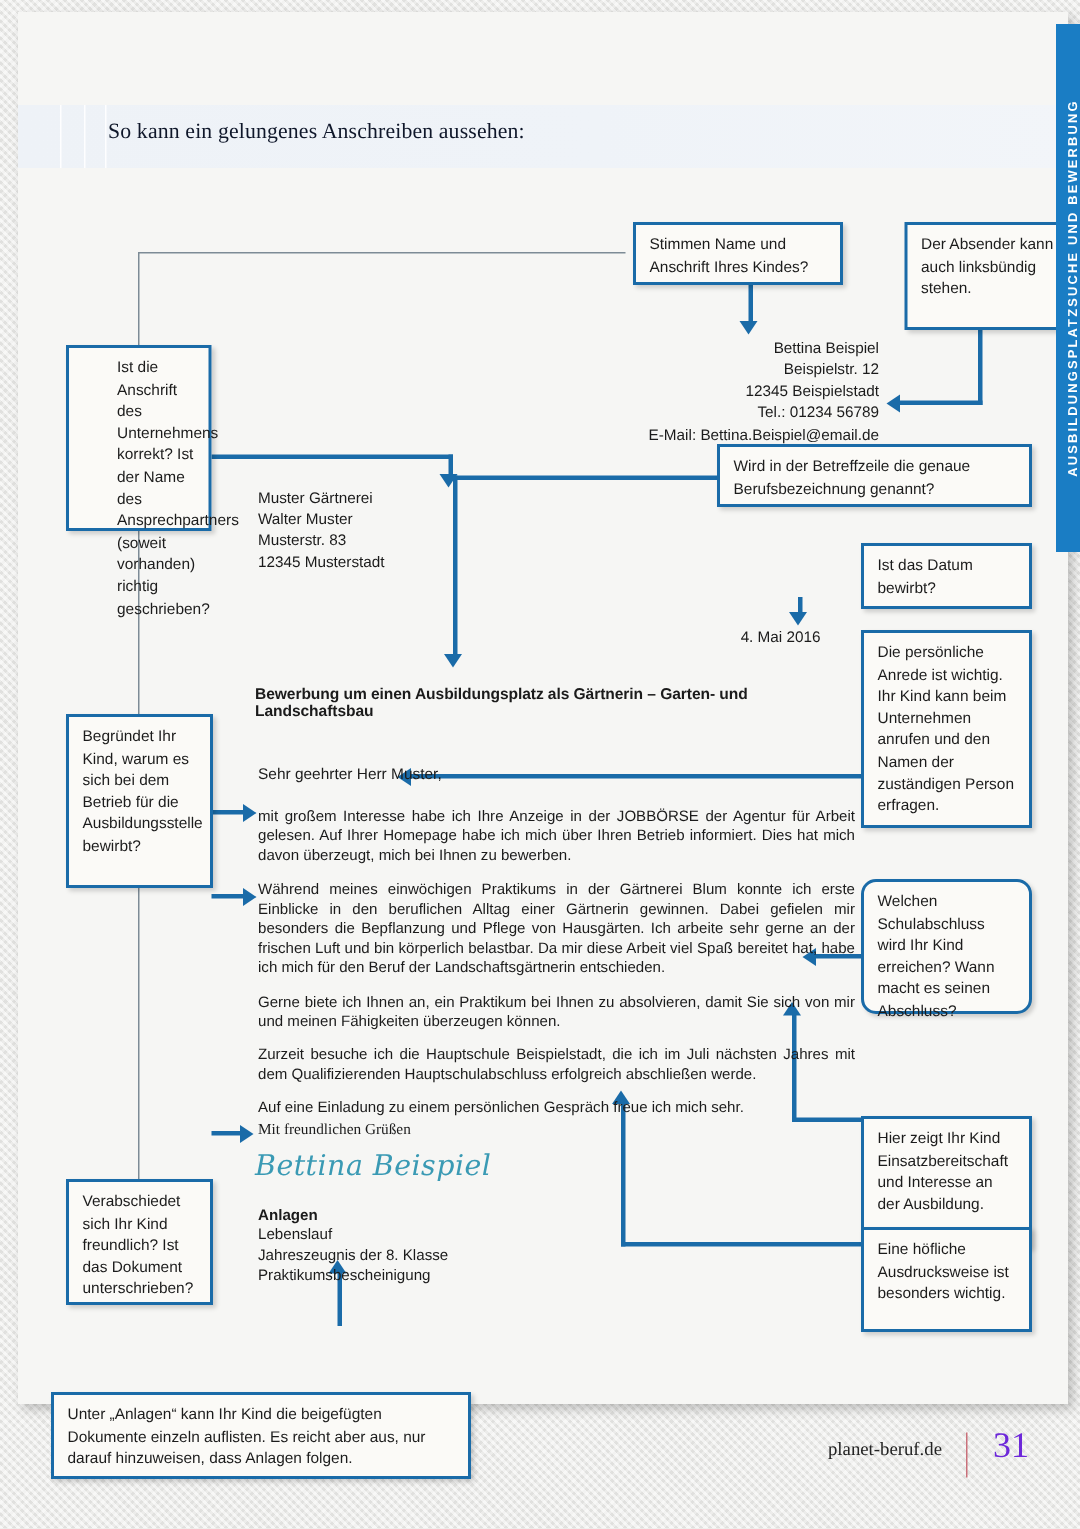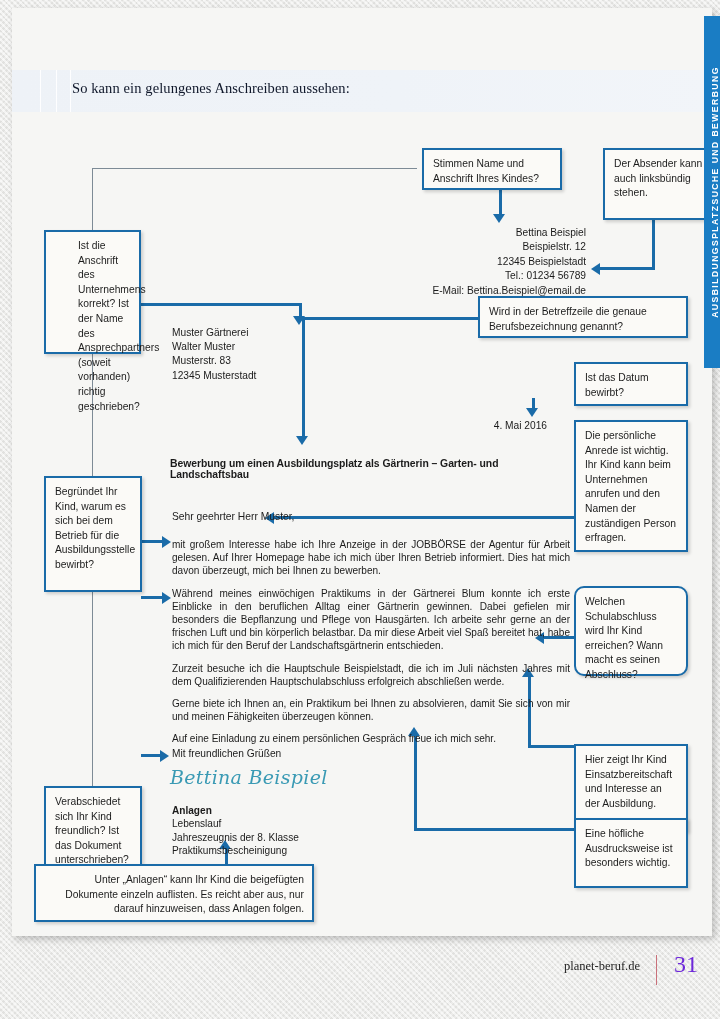--- a/index.html
+++ b/index.html
@@ -72,31 +72,31 @@
   }
   #recipient{left:160px;top:318px;width:220px;font-size:10.2px;line-height:14.2px;}
   #letter-date{left:380px;top:412px;width:155px;text-align:right;font-size:10.2px;}
   #subject{
     left:158px;top:450px;width:400px;
     font-size:10.4px;font-weight:bold;letter-spacing:-.05px;
   }
   #salutation{left:160px;top:503px;font-size:10.3px;}
   #body{left:160px;top:530px;width:398px;}
   #body p{margin:0 0 9px 0;font-size:10.05px;line-height:13.2px;text-align:justify;}
-  #closing{left:160px;top:740px;font-size:10.2px;}
+  #closing{left:160px;top:740px;font-size:10.2px;font-family:Liberation Serif, serif;}
   #signature{
     left:158px;top:758px;
     font-family:"DejaVu Serif",serif;font-style:italic;
     font-size:19px;color:#3a9ab4;letter-spacing:.3px;
   }
   #attach{left:160px;top:796px;width:220px;font-size:10.1px;line-height:13.4px;}
   #attach b{font-size:10.1px;}
   
   #footer{
-    position:absolute;left:12px;top:955px;width:700px;height:40px;
+    position:absolute;left:0;top:955px;width:700px;height:40px;
   }
   #brand{
     position:absolute;right:72px;top:4px;
     font-family:"Liberation Serif",serif;font-size:12.5px;color:#232323;
   }
   #rule{position:absolute;right:55px;top:0px;width:1px;height:30px;background:#c9707a;}
   #pageno{
     position:absolute;right:14px;top:-4px;
     font-family:"Liberation Serif",serif;font-size:24px;color:#6d28d9;
   }
@@ -178,21 +178,21 @@
 
 
   <div class="box" style="left:562px;top:578px;width:114px;height:90px;border-radius:10px;">Welchen Schulabschluss wird Ihr Kind erreichen? Wann macht es seinen Abschluss?</div>
 
   <div class="box" style="left:562px;top:736px;width:114px;height:88px;">Hier zeigt Ihr Kind Einsatzbereitschaft und Interesse an der Ausbildung.</div>
 
   <div class="box" style="left:562px;top:810px;width:114px;height:70px;">Eine höfliche Ausdrucksweise ist besonders wichtig.</div>
 
   <div class="box" style="left:32px;top:778px;width:98px;height:84px;">Verabschiedet sich Ihr Kind freundlich? Ist das Dokument unterschrieben?</div>
 
-  <div class="box" style="left:22px;top:856px;width:280px;height:58px;text-align:right;">Unter „Anlagen“ kann Ihr Kind die beigefügten Dokumente einzeln auflisten. Es reicht aber aus, nur darauf hinzuweisen, dass Anlagen folgen.</div>
+  <div class="box" style="left:22px;top:920px;width:280px;height:58px;">Unter „Anlagen“ kann Ihr Kind die beigefügten Dokumente einzeln auflisten. Es reicht aber aus, nur darauf hinzuweisen, dass Anlagen folgen.</div>
 
   <div class="letter" id="sender" style="white-space:pre-line;">Bettina Beispiel
 Beispielstr. 12
 12345 Beispielstadt
 Tel.: 01234 56789
 E-Mail: Bettina.Beispiel@email.de</div>
 
   <div class="letter" id="recipient" style="white-space:pre-line;">Muster Gärtnerei
 Walter Muster
 Musterstr. 83
@@ -200,22 +200,22 @@
 
   <div class="letter" id="letter-date">4. Mai 2016</div>
 
   <div class="letter" id="subject">Bewerbung um einen Ausbildungsplatz als Gärtnerin – Garten- und Landschaftsbau</div>
 
   <div class="letter" id="salutation">Sehr geehrter Herr Muster,</div>
 
   <div class="letter" id="body">
     <p>mit großem Interesse habe ich Ihre Anzeige in der JOBBÖRSE der Agentur für Arbeit gelesen. Auf Ihrer Homepage habe ich mich über Ihren Betrieb informiert. Dies hat mich davon überzeugt, mich bei Ihnen zu bewerben.</p>
     <p>Während meines einwöchigen Praktikums in der Gärtnerei Blum konnte ich erste Einblicke in den beruflichen Alltag einer Gärtnerin gewinnen. Dabei gefielen mir besonders die Bepflanzung und Pflege von Hausgärten. Ich arbeite sehr gerne an der frischen Luft und bin körperlich belastbar. Da mir diese Arbeit viel Spaß bereitet hat, habe ich mich für den Beruf der Landschaftsgärtnerin entschieden.</p>
+    <p>Gerne biete ich Ihnen an, ein Praktikum bei Ihnen zu absolvieren, damit Sie sich von mir und meinen Fähigkeiten überzeugen können.</p>
     <p>Zurzeit besuche ich die Hauptschule Beispielstadt, die ich im Juli nächsten Jahres mit dem Qualifizierenden Hauptschulabschluss erfolgreich abschließen werde.</p>
-    <p>Gerne biete ich Ihnen an, ein Praktikum bei Ihnen zu absolvieren, damit Sie sich von mir und meinen Fähigkeiten überzeugen können.</p>
     <p>Auf eine Einladung zu einem persönlichen Gespräch freue ich mich sehr.</p>
   </div>
 
   <div class="letter" id="closing">Mit freundlichen Grüßen</div>
 
   <div class="letter" id="signature">Bettina Beispiel</div>
 
   <div class="letter" id="attach">
     <b>Anlagen</b><br>
     <span>Lebenslauf</span><br>

